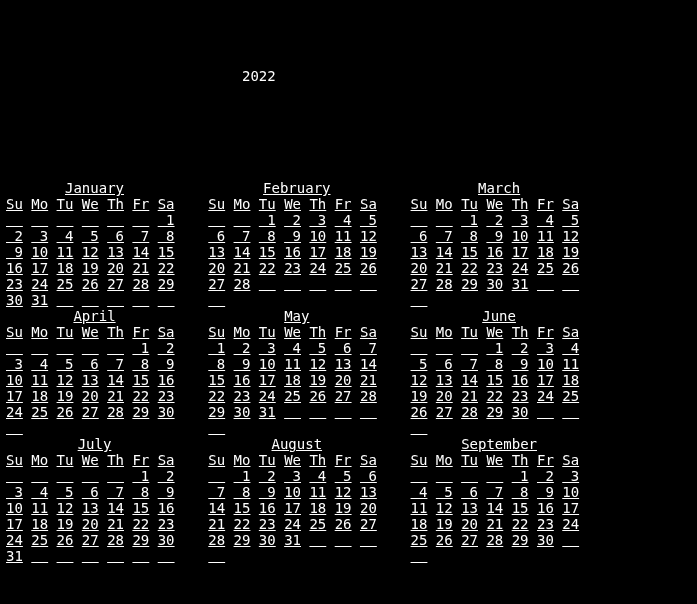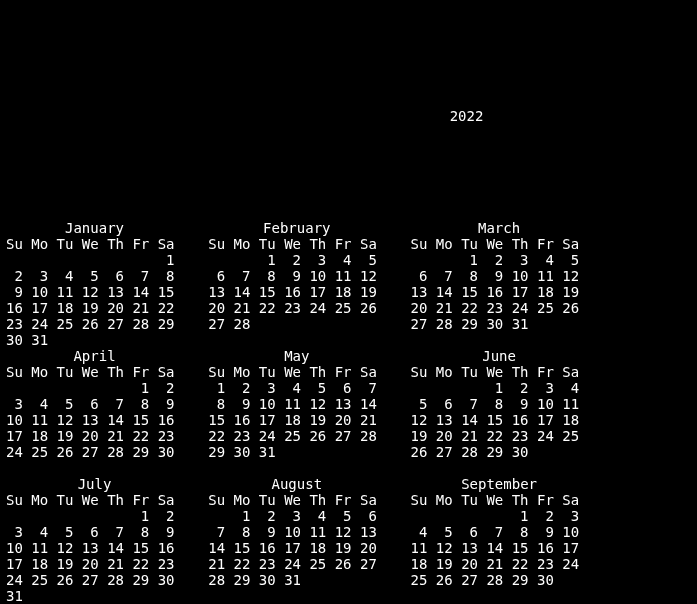--- a/index.html
+++ b/index.html
@@ -14,26 +14,26 @@
     height: 604px;
     overflow: hidden;
   }
   .term {
     padding: 4px 6px;
     white-space: pre;
   }
   .prompt { white-space: nowrap; }
   
   .year-title {
-    text-align: center;
-    margin-top: 40px;
+    text-align: left;
   }
   .quarter {
     display: flex;
     align-items: flex-start;
+    text-decoration: underline;
   }
   .month {
     width: 21ch; 
     margin-right: 3ch;
   }
   .month:last-child { margin-right: 0; }
   .month-name {
     text-align: center;
     white-space: pre;
   }

